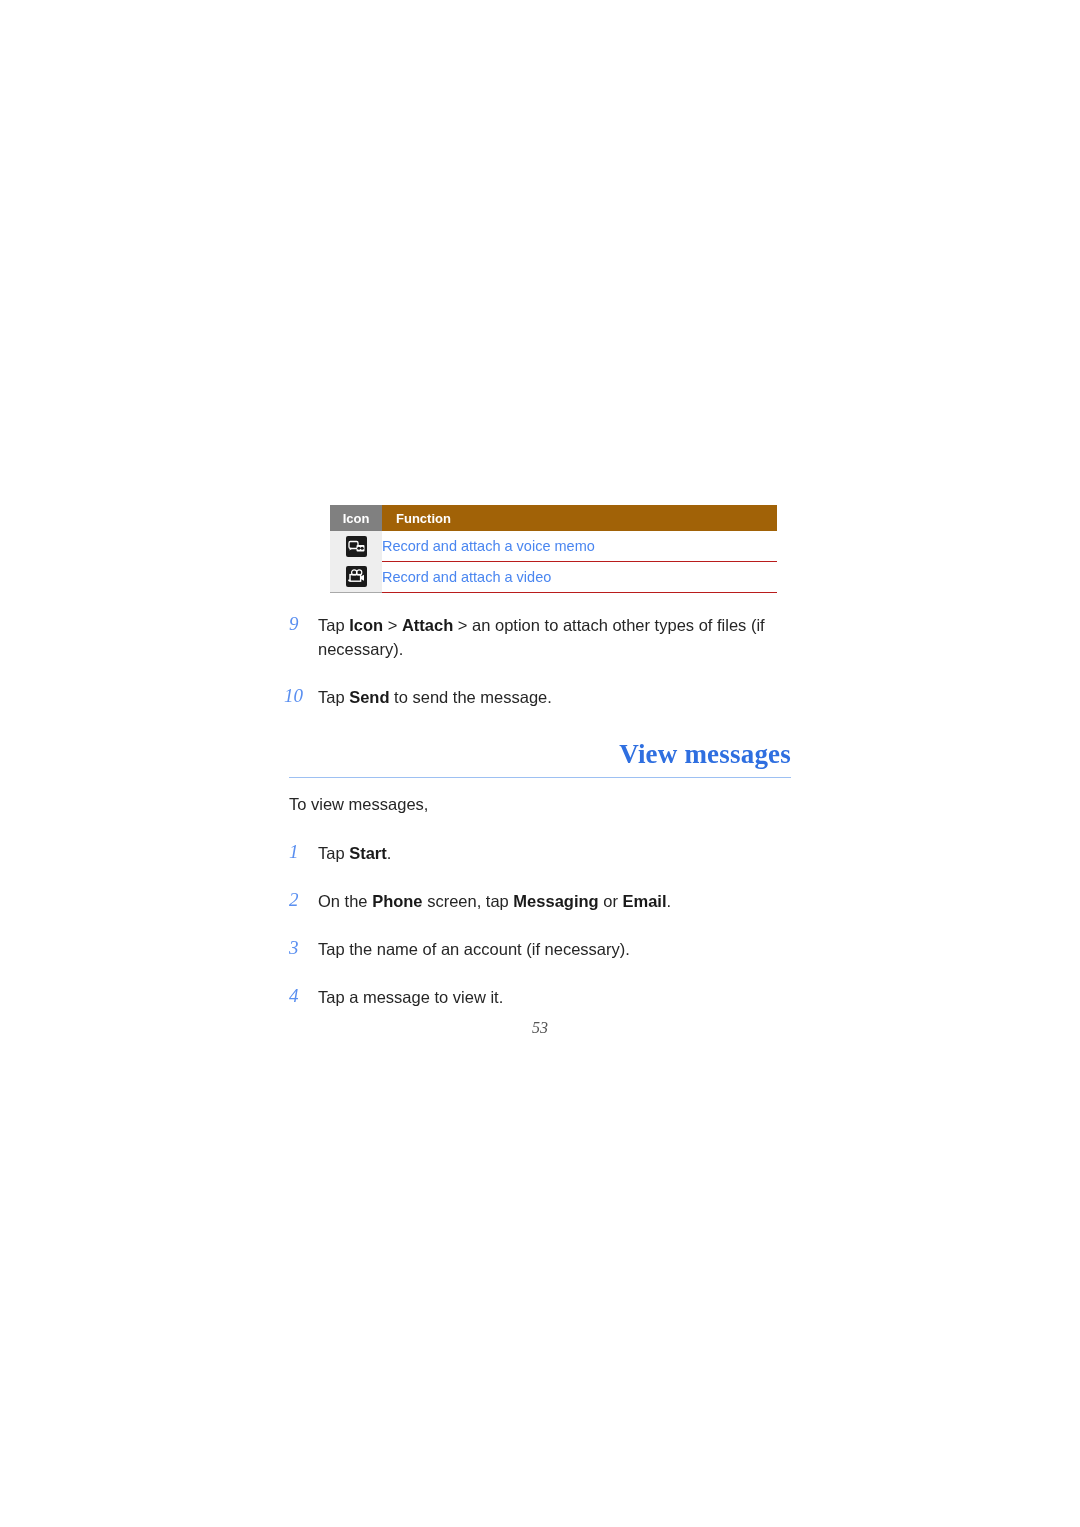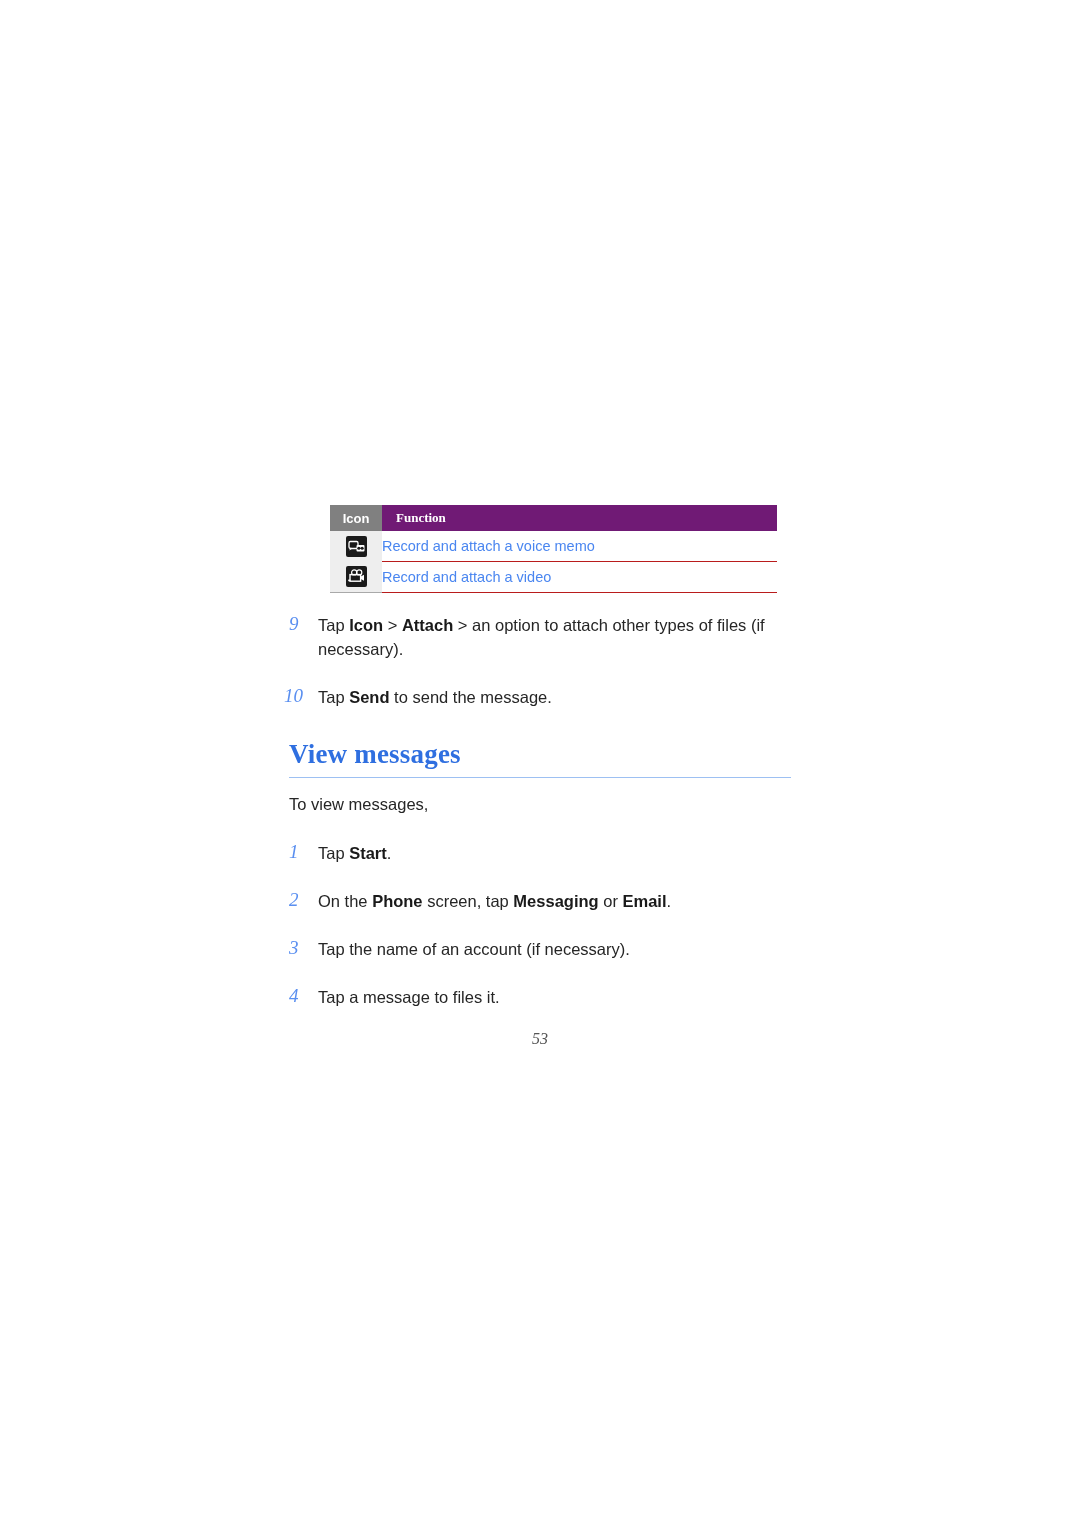--- a/index.html
+++ b/index.html
@@ -50,23 +50,22 @@
     color: #ffffff;
     text-align: left;
     vertical-align: middle;
   }
   .th-icon {
     background: #808080;
     text-align: center !important;
     padding-right: 2px;
   }
   .th-func {
-    background: #701a75;
+    background: #a16207;
     padding-left: 14px !important;
-    font-family: Liberation Serif, serif;
   }
 
   .icon-table td {
     padding: 0;
     vertical-align: middle;
     height: 30px;
   }
   .td-icon {
     background: #eeeeee;
     text-align: center;
@@ -126,20 +125,21 @@
   
   .section-heading {
     margin: 30px 0 0 0;
     font-family: "Liberation Serif", serif;
     font-weight: bold;
     font-size: 27px;
     color: #2f6fe0;
     letter-spacing: 0.2px;
     padding-bottom: 7px;
     width: 502px;
+    text-align: right;
   }
   .heading-rule {
     width: 502px;
     height: 1px;
     background: #9dc0f2;
     margin-bottom: 14px;
   }
 
   .para {
     margin: 0 0 0 0;
@@ -154,21 +154,20 @@
   .page-number {
     position: absolute;
     left: 0;
     top: 1019px;
     width: 1080px;
     text-align: center;
     font-family: "Liberation Serif", serif;
     font-style: italic;
     font-size: 16px;
     color: #555555;
-    margin-top: 11px;
   }
 </style>
 </head>
 <body>
 
 <div class="page">
 
   <div class="content">
 
     <table class="icon-table">
@@ -222,20 +221,20 @@
 
     <h2 class="section-heading">View messages</h2>
     <div class="heading-rule"></div>
 
     <p class="para">To view messages,</p>
 
     <ol class="steps" id="steps-bottom">
         <li class="step"><span class="num">1</span><span><span>Tap </span><b>Start</b><span>.</span></span></li>
         <li class="step"><span class="num">2</span><span><span>On the </span><b>Phone</b><span> screen, tap </span><b>Messaging</b><span> or </span><b>Email</b><span>.</span></span></li>
         <li class="step"><span class="num">3</span><span><span>Tap the name of an account (if necessary).</span></span></li>
-        <li class="step"><span class="num">4</span><span><span>Tap a message to files it.</span></span></li>
+        <li class="step"><span class="num">4</span><span><span>Tap a message to view it.</span></span></li>
       </ol>
 
   </div>
 
   <div class="page-number">53</div>
 
 </div>
 
 </body></html>

